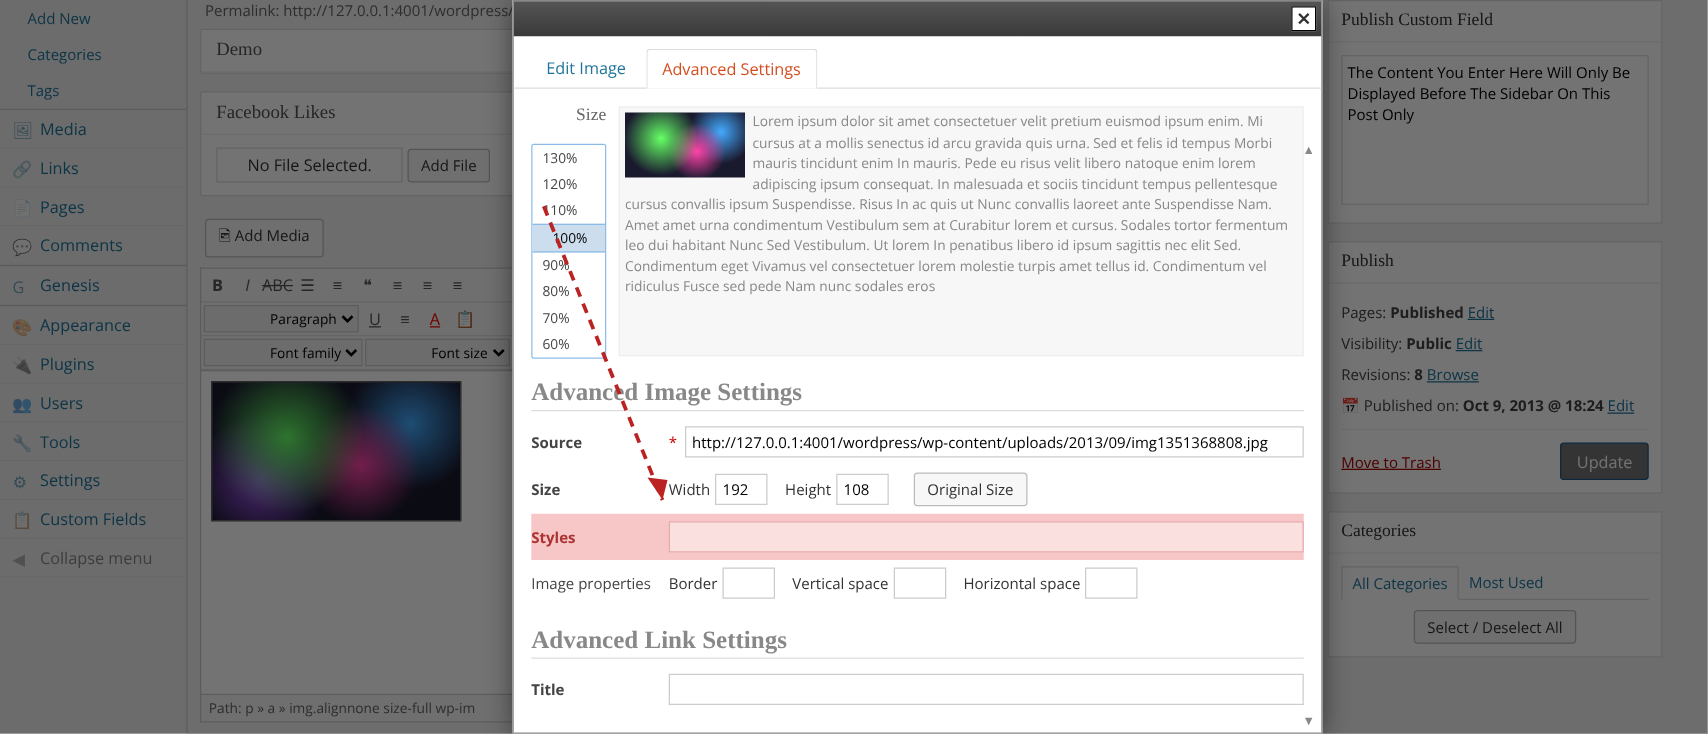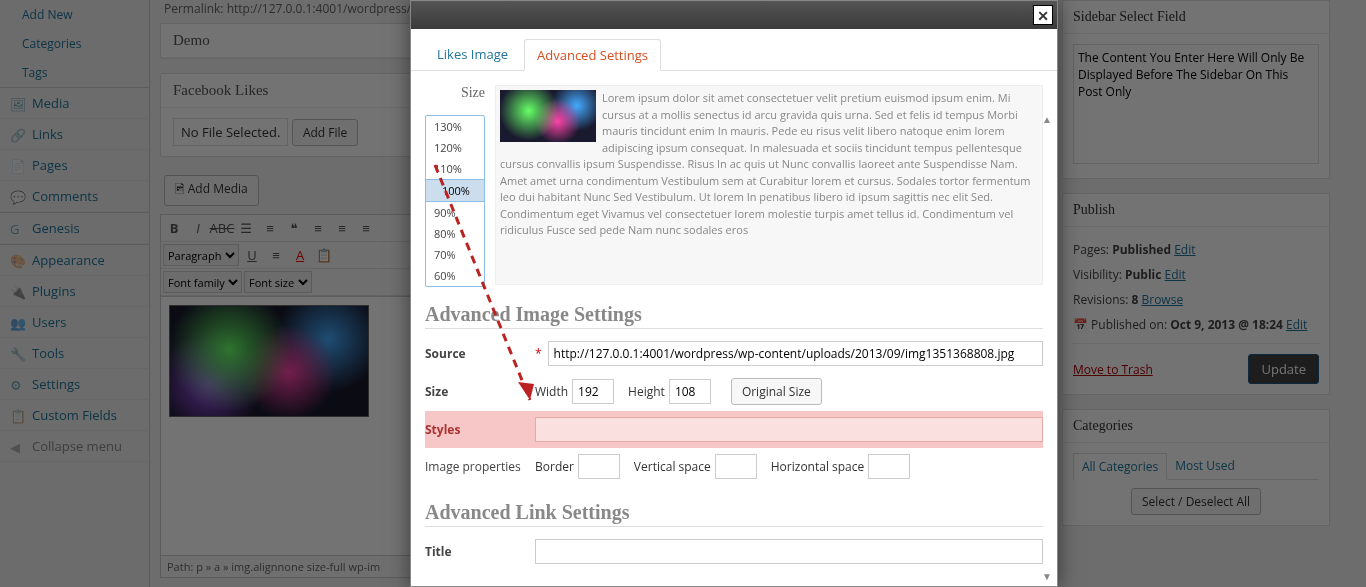--- a/index.html
+++ b/index.html
@@ -15,34 +15,34 @@
 #content { position: absolute; left: 160px; top: 0; width: 896px; height: 587px; z-index: 5; }
 .permalink { padding: 0 0 6px 4px; color: #666; font-size: 12px; }
 .postbox { background: #fff; border: 1px solid #ddd; margin-bottom: 14px; border-radius: 2px; }
 .postbox h3 { font-family: Georgia, serif; font-weight: normal; color: #555; padding: 8px 12px; border-bottom: 1px solid #eee; font-size: 15px; }
 .postbox .inside { padding: 10px 12px; }
 .btn { background: #f7f7f7; border: 1px solid #bbb; border-radius: 3px; padding: 4px 10px; font-size: 12px; cursor: pointer; color: #333; }
 .add-media { margin: 4px 0 8px 4px; }
 .toolbar { background: #f5f5f5; border: 1px solid #ccc; border-bottom: none; }
 .toolbar-row { display: flex; align-items: center; gap: 2px; padding: 2px; border-bottom: 1px solid #ddd; }
 .toolbar-row .tb { width: 22px; height: 22px; display: flex; align-items: center; justify-content: center; font-size: 13px; color: #555; cursor: pointer; }
-.toolbar-row select { font-size: 11px; height: 22px; border: 1px solid #ccc; }
+.toolbar-row select { font-size: 11px; height: 22px; border: 1px solid #ccc; padding-left: 48px; }
 .editor { background: #fff; border: 1px solid #ccc; height: 260px; padding: 8px; }
 .editor .thumb { width: 200px; height: 112px; background: radial-gradient(circle at 30% 40%, #6f6, transparent 40%), radial-gradient(circle at 60% 60%, #f4a, transparent 35%), radial-gradient(circle at 80% 30%, #4af, transparent 30%), radial-gradient(circle at 20% 70%, #a5f, transparent 30%), #1a1a2e; border: 1px solid #666; }
 .statusbar { border: 1px solid #ccc; border-top: none; background: #f5f5f5; padding: 3px 6px; font-size: 11px; color: #666; }
 #side { position: absolute; left: 1062px; top: 0; width: 268px; z-index: 5; }
 .sidebox { background: #fff; border: 1px solid #ddd; margin-bottom: 14px; }
 .sidebox h3 { font-family: Georgia, serif; font-weight: normal; font-size: 14px; padding: 8px 10px; border-bottom: 1px solid #eee; }
 .sidebox .sbin { padding: 10px; font-size: 12px; }
 .sidebox textarea { width: 100%; height: 120px; border: 1px solid #ddd; padding: 4px; font-size: 12px; resize: none; }
 .pub-row { padding: 4px 0; color: #444; }
 .pub-row a { color: #21759b; text-decoration: underline; }
 .pub-actions { display: flex; justify-content: space-between; align-items: center; padding-top: 10px; border-top: 1px solid #eee; margin-top: 6px; }
 .trash { color: #a00; text-decoration: underline; }
-.primary { background: #404040; color: #fff; border: 1px solid #1c5a8c; border-radius: 3px; padding: 5px 12px; font-size: 13px; cursor: pointer; }
+.primary { background: #737373; color: #fff; border: 1px solid #1c5a8c; border-radius: 3px; padding: 5px 12px; font-size: 13px; cursor: pointer; }
 .preview-row { text-align: right; padding-bottom: 8px; }
 .cat-tabs { display: flex; border-bottom: 1px solid #ddd; }
 .cat-tabs span { padding: 4px 8px; font-size: 12px; color: #21759b; cursor: pointer; }
 .cat-tabs span.active { border: 1px solid #ddd; border-bottom: 1px solid #fff; background: #fff; margin-bottom: -1px; }
 
 #modal { position: absolute; left: 410px; top: 0; width: 648px; height: 587px; background: #fff; border: 1px solid #888; z-index: 100; box-shadow: 0 2px 20px rgba(0,0,0,0.5); display: flex; flex-direction: column; }
 #modal .titlebar { background: linear-gradient(#555, #3a3a3a); height: 28px; display: flex; justify-content: flex-end; align-items: center; padding: 0 4px; }
 #modal .close { width: 20px; height: 20px; background: #fff; border: 1px solid #000; font-weight: bold; font-size: 14px; display: flex; align-items: center; justify-content: center; cursor: pointer; }
 #modal .tabs { display: flex; padding: 10px 14px 0; border-bottom: 1px solid #ddd; gap: 4px; }
 #modal .tabs span { padding: 6px 12px; font-size: 13px; cursor: pointer; }
@@ -135,21 +135,21 @@
 <div id="content">
   <div class="permalink">Permalink: http://127.0.0.1:4001/wordpress/</div>
 
   <div class="postbox">
     <h3>Demo</h3>
   </div>
 
   <div class="postbox">
     <h3>Facebook Likes</h3>
     <div class="inside">
-      <span style="border:1px solid #ddd; padding:4px 7px; display:inline-block;">No File Selected.</span>
+      <span style="border:1px solid #ddd; padding:4px 24px; display:inline-block;">No File Selected.</span>
       <button class="btn">Add File</button>
     </div>
   </div>
 
   <button class="btn add-media"><span>🖻</span> <span>Add Media</span></button>
 
   <div class="toolbar">
     <div class="toolbar-row">
       <span class="tb">
           <b>B</b>
@@ -184,21 +184,21 @@
     </div>
   </div>
   <div class="editor">
     <div class="thumb"></div>
   </div>
   <div class="statusbar">Path: p » a » img.alignnone size-full wp-im</div>
 </div>
 
 <div id="side">
   <div class="sidebox">
-    <h3>Sidebar Select Field</h3>
+    <h3>Publish Custom Field</h3>
     <div class="sbin">
       <textarea style="">The Content You Enter Here Will Only Be Displayed Before The Sidebar On This Post Only</textarea>
     </div>
   </div>
 
   <div class="sidebox">
     <h3>Publish</h3>
     <div class="sbin">
       <div class="pub-row"><span>Pages: </span><b>Published</b> <a href="#">Edit</a></div>
       <div class="pub-row"><span>Visibility: </span><b>Public</b> <a href="#">Edit</a></div>
@@ -227,21 +227,21 @@
 
 <div class="dim"></div>
 
 <div id="modal">
   <div class="titlebar">
     <div class="close">
         <span>✕</span>
       </div>
   </div>
   <div class="tabs">
-    <span class="t-link">Likes Image</span>
+    <span class="t-link">Edit Image</span>
     <span class="t-active">Advanced Settings</span>
   </div>
   <div class="body">
     <span class="scroll-up">▲</span>
     <div class="preview-pane">
       <div class="size-col">
         <span class="lbl">Size</span>
         <div class="size-list" id="size-list">
             <div>130%</div>
             <div>120%</div>

